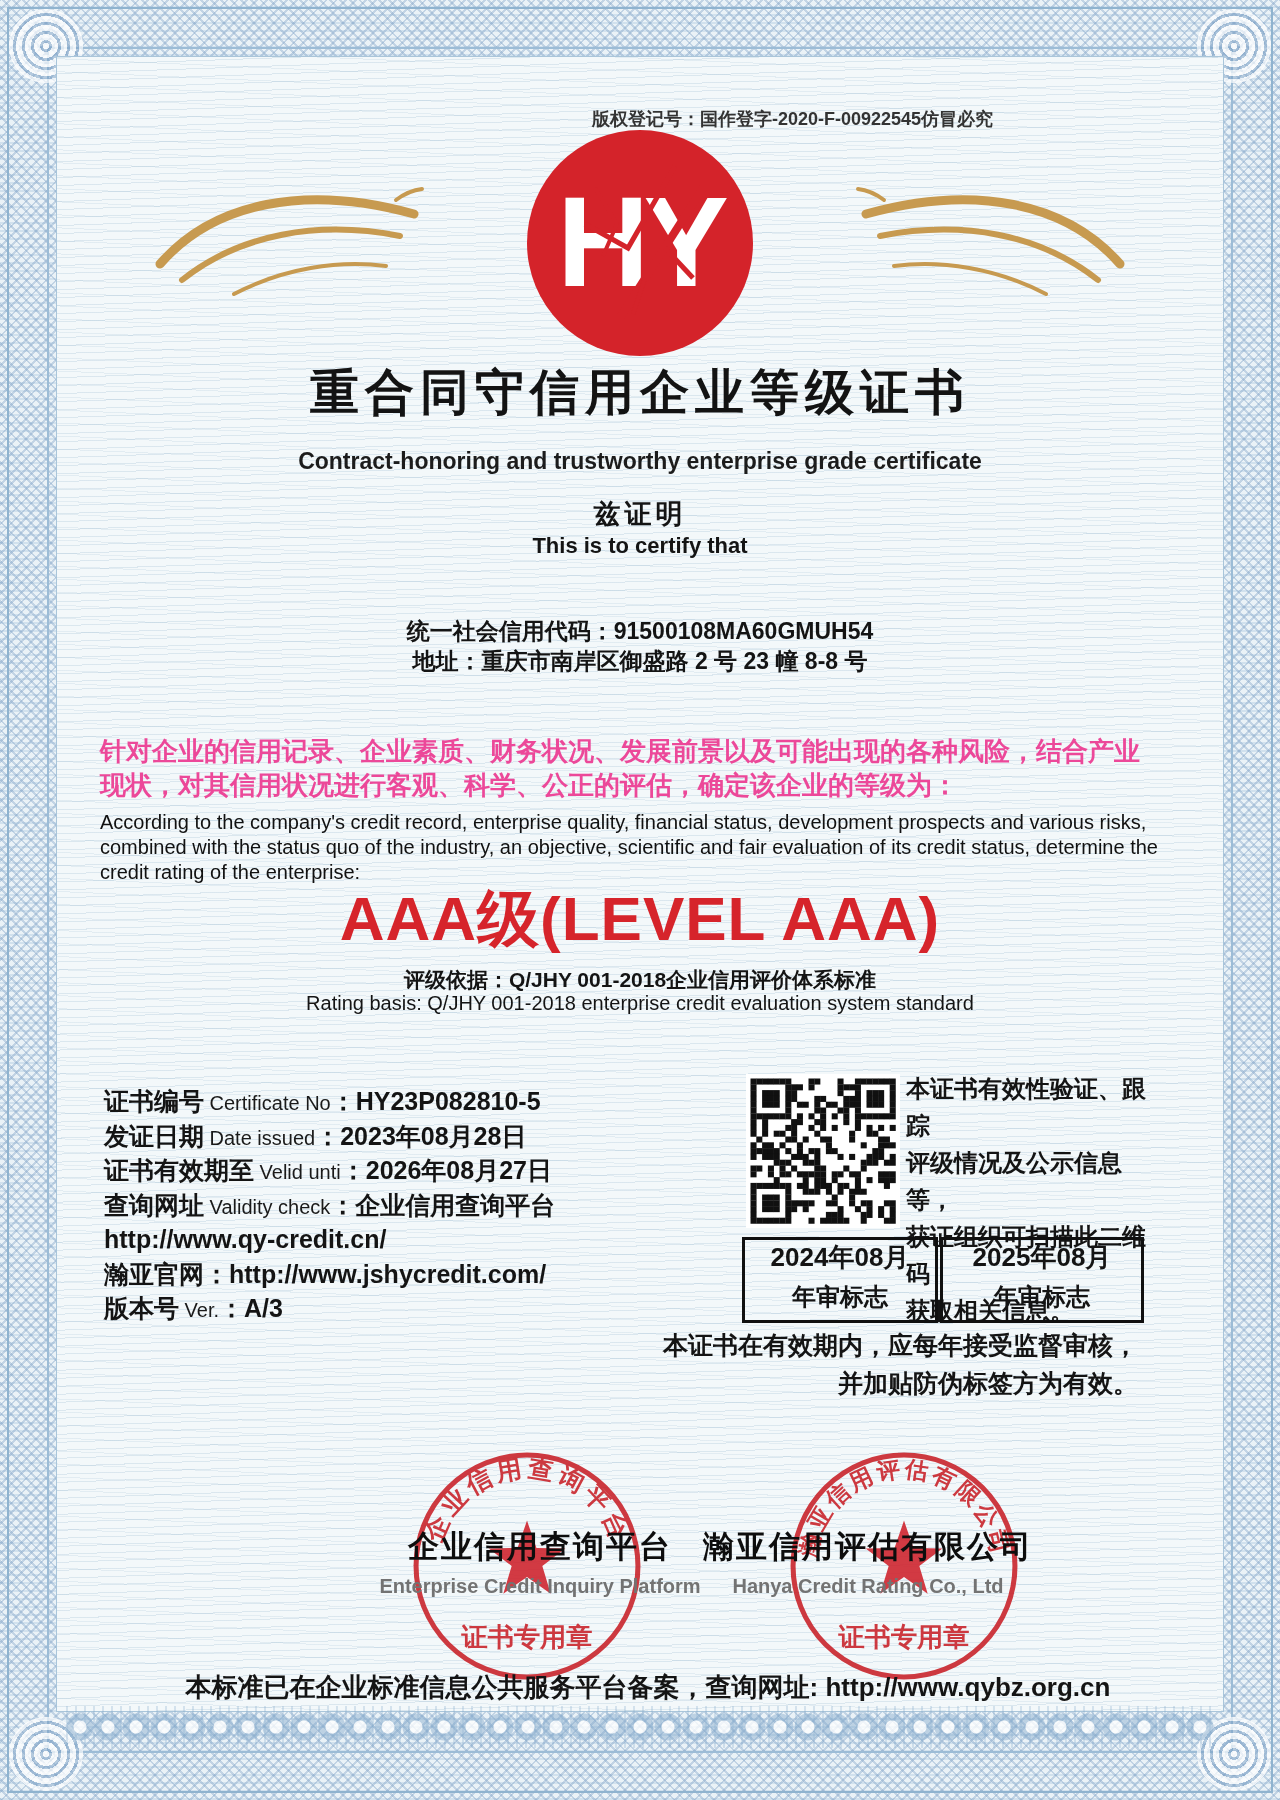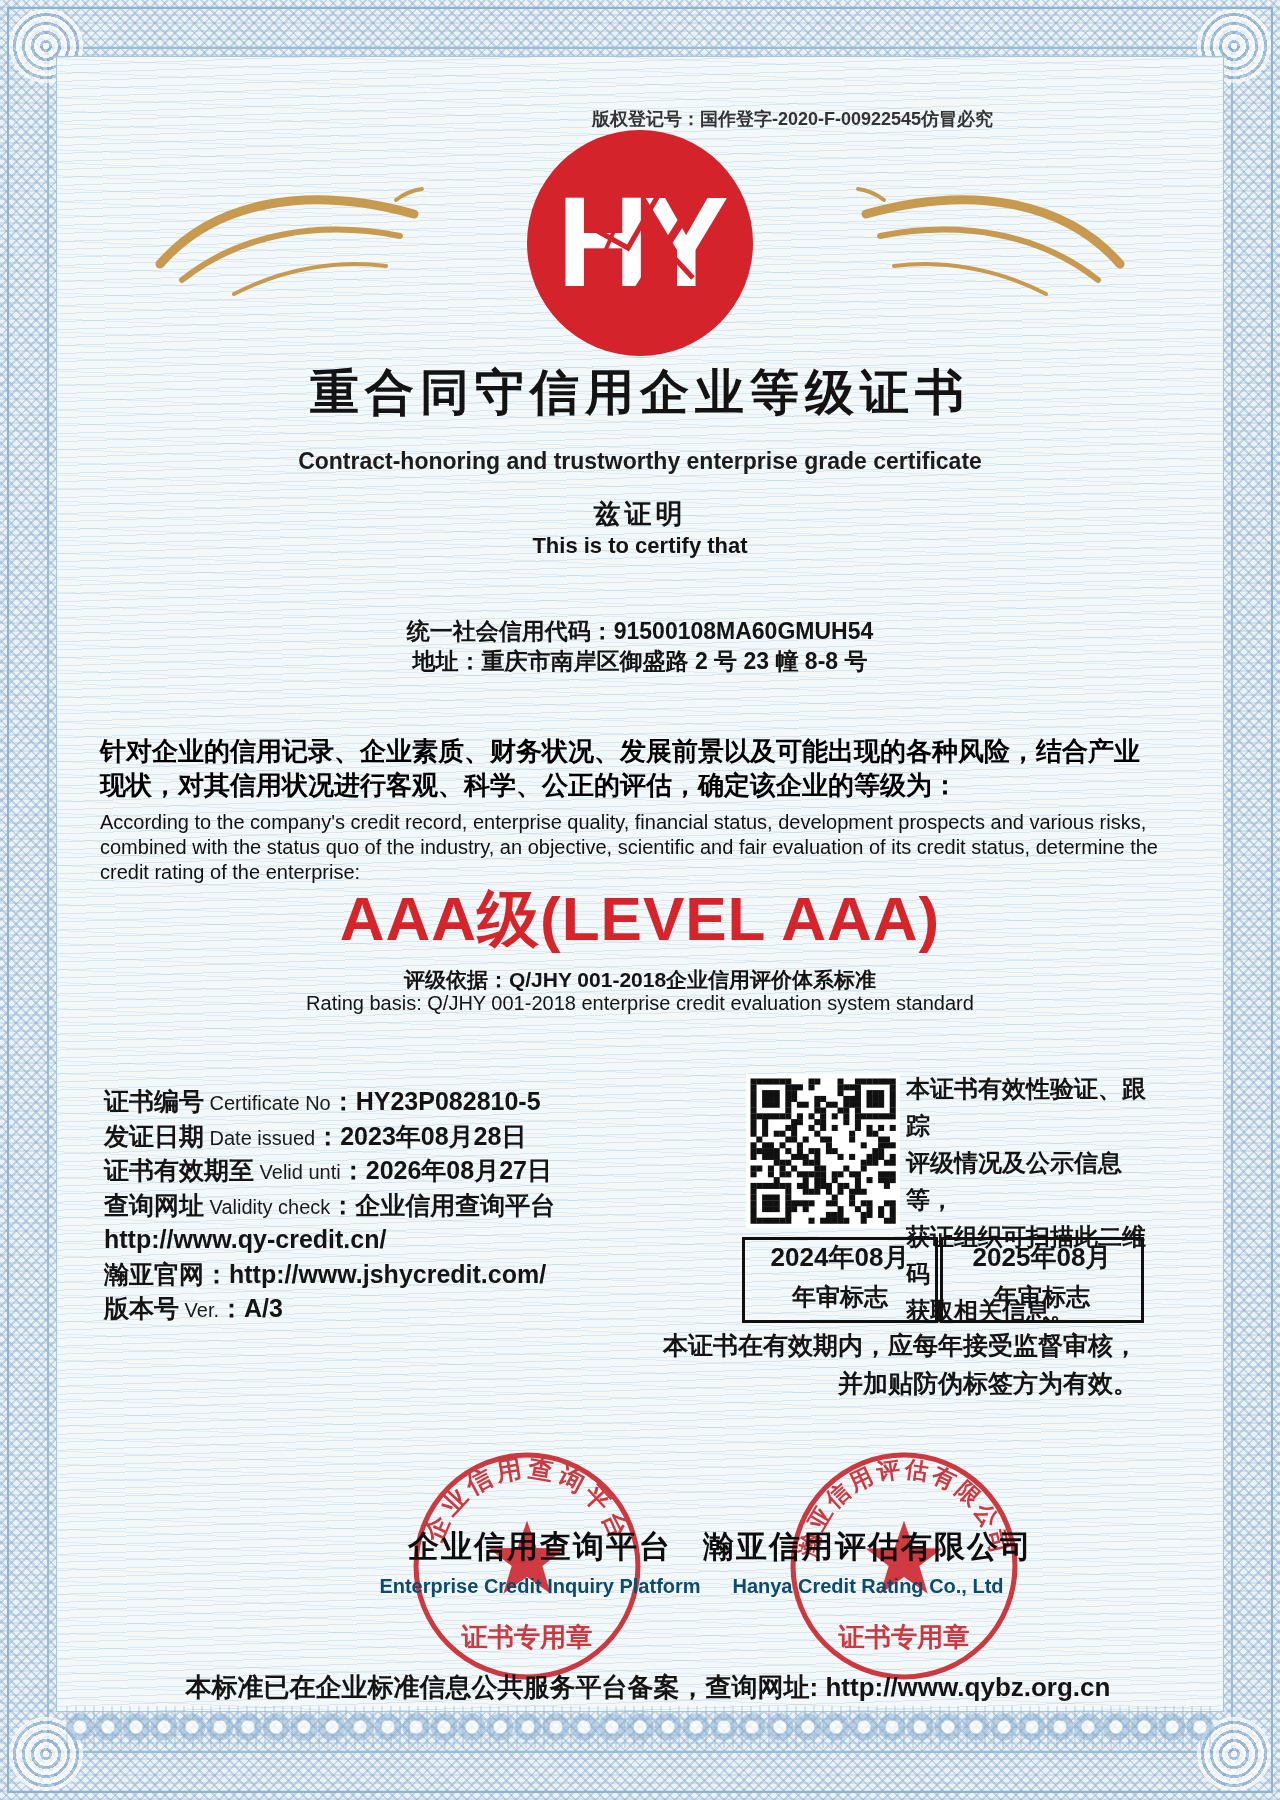--- a/index.html
+++ b/index.html
@@ -36,21 +36,21 @@
   
   .title-cn{top:360px;font-size:49px;font-weight:700;letter-spacing:6px;color:#131313;}
   .title-en{top:448px;font-size:23px;font-weight:600;color:#1c1c1c;}
   .certify-cn{top:496px;font-size:27px;font-weight:600;letter-spacing:4px;}
   .certify-en{top:533px;font-size:22px;font-weight:600;}
   .company-name{top:566px;font-size:34px;font-weight:800;letter-spacing:1px;}
   .company-code{top:616px;font-size:23px;font-weight:700;}
   .company-addr{top:646px;font-size:23px;font-weight:700;}
   
   .para{position:absolute;left:100px;width:1082px;top:734px;}
-  .para-cn{font-size:26px;line-height:34px;font-weight:600;color:#000000;}
+  .para-cn{font-size:26px;line-height:34px;font-weight:600;color:#ec4899;}
   .para-en{font-size:20px;line-height:25px;font-weight:400;color:#111;margin-top:8px;}
   .level{top:888px;font-size:62px;font-weight:800;color:#d6242b;letter-spacing:1px;line-height:1;}
   .basis-cn{top:966px;font-size:21px;font-weight:600;}
   .basis-en{top:992px;font-size:20px;font-weight:400;}
   
   .details{position:absolute;left:104px;top:1086px;}
   .d-line{line-height:31.5px;white-space:nowrap;}
   .d-cn{font-size:25px;font-weight:700;}
   .d-en{font-size:20px;font-weight:400;color:#1a1a1a;}
   .d-sep{font-size:25px;font-weight:700;}
@@ -67,21 +67,21 @@
   .box-label{font-size:24px;font-weight:600;}
   .rev-note{position:absolute;right:142px;top:1326px;text-align:right;font-size:25px;line-height:38px;font-weight:700;}
   
   .seal{position:absolute;width:236px;height:236px;opacity:.9;z-index:1;}
   .seal1{left:409px;top:1448px;}
   .seal2{left:786px;top:1448px;}
   .org{position:absolute;width:340px;text-align:center;z-index:2;}
   .org1{left:370px;top:1526px;}
   .org2{left:698px;top:1526px;}
   .org-cn{font-size:31px;font-weight:800;letter-spacing:2px;color:#0d0d0d;}
-  .org-en{font-size:20px;font-weight:600;margin-top:7px;color:#0c4a6e;}
+  .org-en{font-size:20px;font-weight:600;margin-top:7px;color:#737373;}
   .footer-line{top:1670px;font-size:26px;font-weight:700;z-index:2;margin-left:16px;}
 </style>
 </head>
 <body>
 
 <div class="cert">
   <div class="frame"></div>
   <div class="frame-line"></div>
   <div class="frame-line2"></div>
   <div class="corner c-tl"></div>

